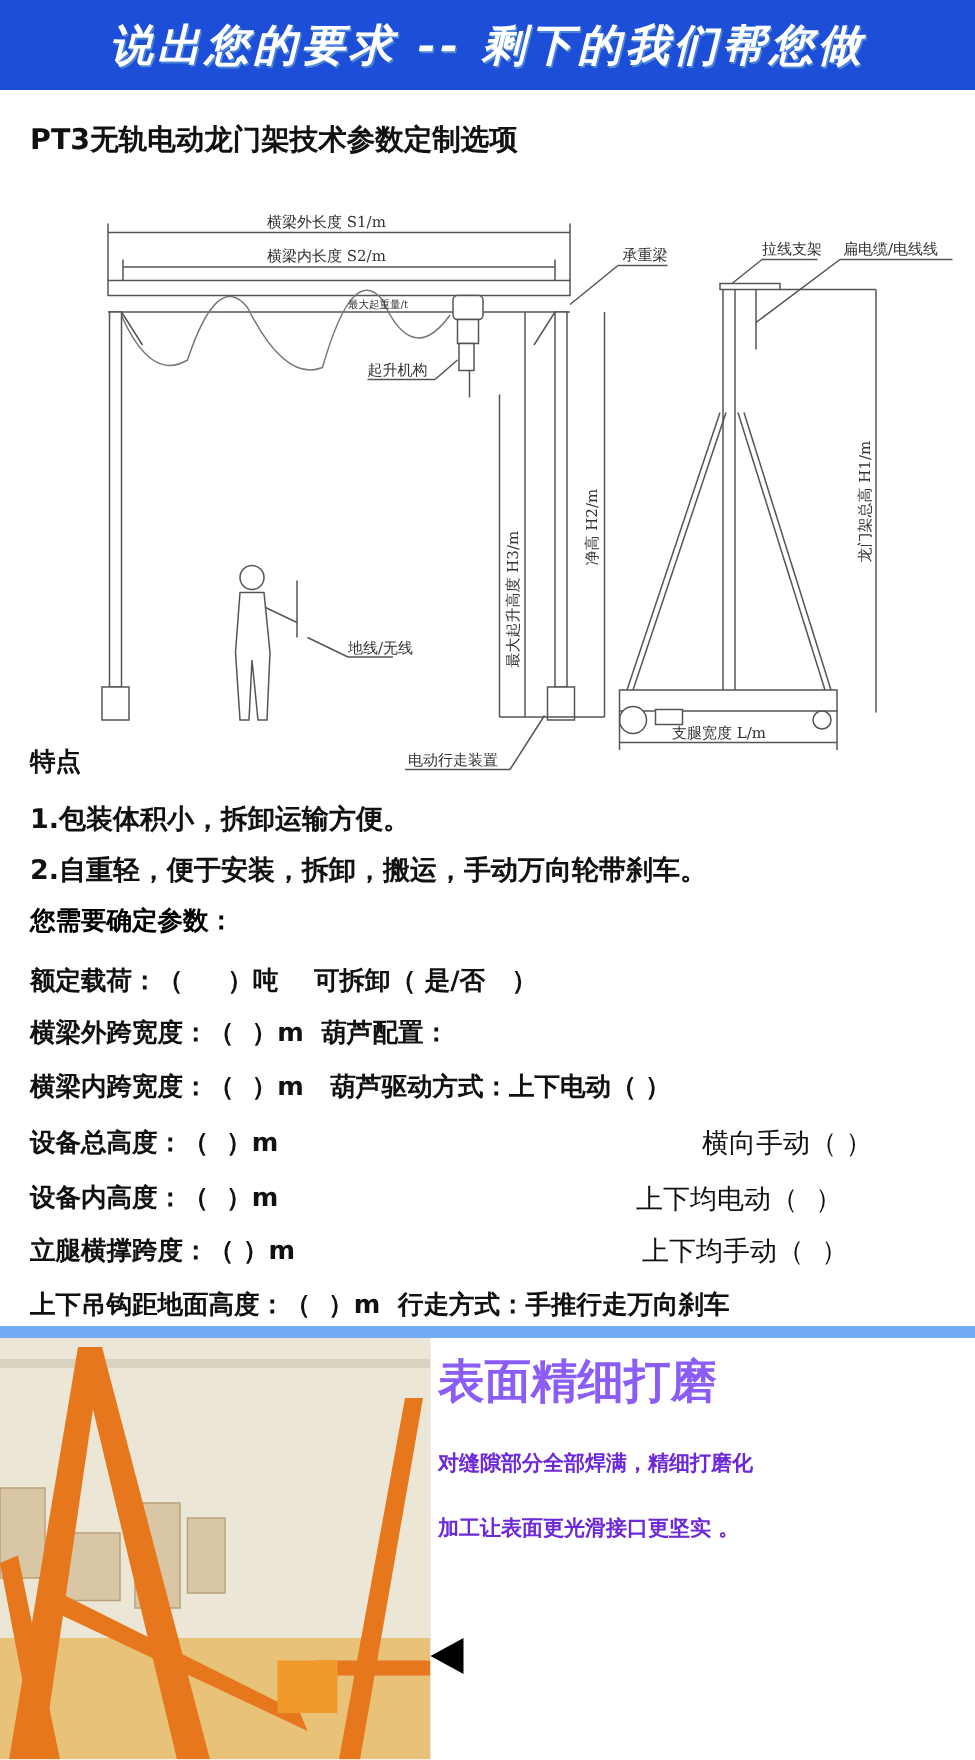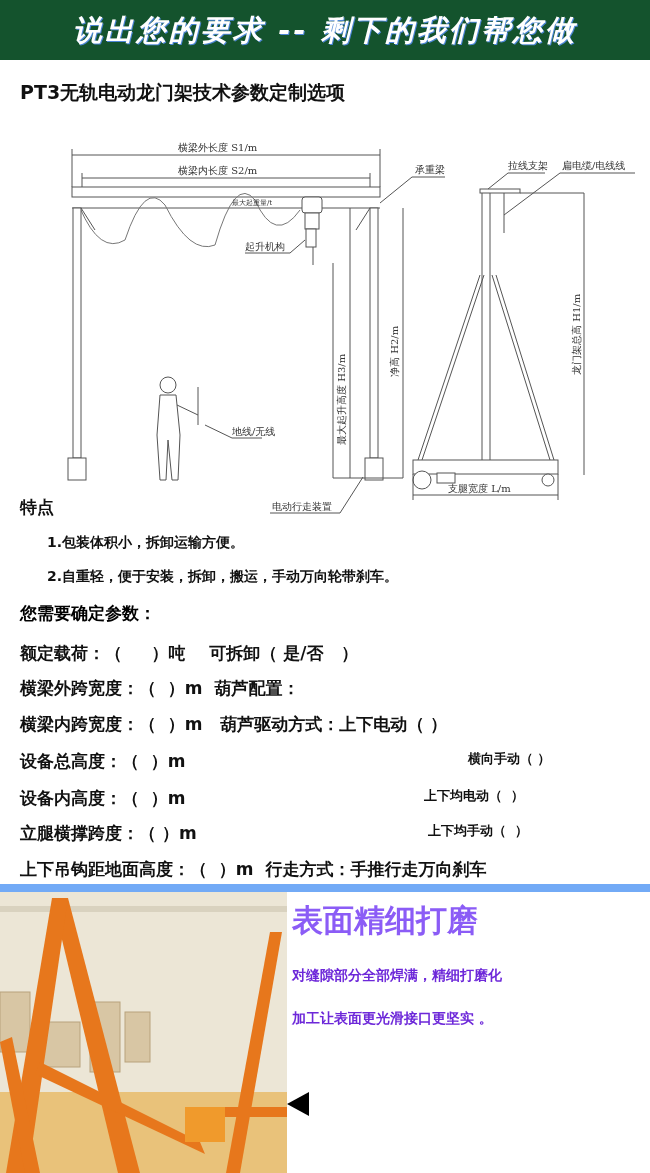--- a/index.html
+++ b/index.html
@@ -1,27 +1,27 @@
 <!DOCTYPE html>
 <html><head>
 <meta charset="utf-8">
 <style>
   html,body{margin:0;padding:0;background:#fff;}
   body{width:650px;height:1173px;position:relative;overflow:hidden;font-family:"DejaVu Sans",sans-serif;color:#111;}
-  .banner{position:absolute;left:0;top:0;width:650px;height:60px;background:#14532d;}
+  .banner{position:absolute;left:0;top:0;width:650px;height:60px;background:#1d4ed8;}
   .banner-text{position:absolute;left:0;top:0;width:650px;height:60px;line-height:60px;text-align:center;color:#fff;font-family:"DejaVu Serif",serif;font-style:italic;font-weight:bold;font-size:29px;letter-spacing:3px;text-shadow:1px 1px 0 #4d86d6;}
   .doc-title{position:absolute;left:20px;top:80px;font-size:19px;font-weight:bold;color:#111;}
   .diagram{position:absolute;left:0;top:115px;width:650px;height:420px;}
   .diagram svg{width:650px;height:420px;}
   .dlabel{font-family:"DejaVu Serif",serif;font-size:10px;fill:#333;}
   .features-title{position:absolute;left:20px;top:496px;font-size:17px;font-weight:bold;}
-  .feature{position:absolute;left:20px;font-size:14px;font-weight:bold;margin-left:27px;}
+  .feature{position:absolute;left:20px;font-size:18px;font-weight:bold;}
   .params-title{position:absolute;left:20px;top:602px;font-size:17px;font-weight:bold;color:#000000;}
   .param-row{position:absolute;left:20px;font-size:17px;font-weight:bold;white-space:pre;}
-  .param-right{position:absolute;font-size:13px;font-weight:bold;white-space:pre;text-align:center;}
+  .param-right{position:absolute;font-size:18px;font-weight:normal;white-space:pre;text-align:center;}
   .divider{position:absolute;left:0;top:884px;width:650px;height:8px;background:#72aaf6;}
   .photo{position:absolute;left:0;top:892px;width:287px;height:281px;overflow:hidden;background:#e9e3d2;}
   .photo svg{width:287px;height:281px;}
   .sec-title{position:absolute;left:292px;top:900px;font-size:31px;font-weight:bold;color:#8b5cf6;}
   .sec-body{position:absolute;left:292px;font-size:14px;font-weight:bold;color:#6d28d9;}
   .pointer{position:absolute;left:287px;top:1092px;width:0;height:0;border-top:12px solid transparent;border-bottom:12px solid transparent;border-right:22px solid #000;}
 </style>
 </head>
 <body>
 

